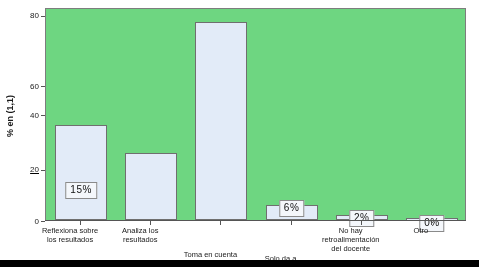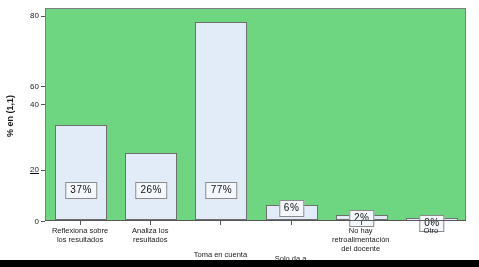--- a/index.html
+++ b/index.html
@@ -135,21 +135,21 @@
   }
   .x-tick-mark {
     position: absolute;
     top: 0;
     width: 1px;
     height: 4px;
     background: #555555;
   }
   .x-labels {
     position: absolute;
-    left: 45px;
+    left: 35px;
     top: 226px;
     width: 421px;
     height: 34px;
   }
   .x-label {
     position: absolute;
     top: 0;
     font-size: 7.5px;
     line-height: 9px;
     color: #1a1a1a;
@@ -179,42 +179,40 @@
 
   <div class="y-ticks" id="y-ticks">
       <div class="y-tick" style="top: 213px;">
         <span class="tick-label">0</span>
         <span class="tick-mark"></span>
       </div>
       <div class="y-tick" style="top: 161.675px; text-decoration: underline;">
         <span class="tick-label">20</span>
         <span class="tick-mark"></span>
       </div>
-      <div class="y-tick" style="top: 96px;">
+      <div class="y-tick" style="top: 107px;">
         <span class="tick-label">40</span>
         <span class="tick-mark"></span>
       </div>
       <div class="y-tick" style="top: 59.0241px; margin-top: 19px;">
         <span class="tick-label">60</span>
         <span class="tick-mark"></span>
       </div>
       <div class="y-tick" style="top: 7.6988px;">
         <span class="tick-label">80</span>
         <span class="tick-mark"></span>
       </div>
     </div>
 
   <div class="plot-area">
     <div class="plot-inner" id="plot-inner">
         <div class="bar" style="left: 9.12167px; width: 51.9233px; height: 94.9518px;"></div>
-        <div class="value-label" style="left: 35.0833px; top: 173px;">37%</div>
+        <div class="value-label" style="left: 35.0833px; top: 173px;">15%</div>
         <div class="bar" style="left: 79.2883px; width: 51.9233px; height: 66.7229px;"></div>
-        <div class="value-label" style="left: 105.25px; top: 173px;">26%</div>
         <div class="bar" style="left: 149.455px; width: 51.9233px; height: 197.602px;"></div>
-        <div class="value-label" style="left: 175.417px; top: 173px;">77%</div>
         <div class="bar" style="left: 219.622px; width: 51.9233px; height: 15.3976px;"></div>
         <div class="value-label" style="left: 245.583px; top: 190.602px;">6%</div>
         <div class="bar" style="left: 289.788px; width: 51.9233px; height: 5.13253px;"></div>
         <div class="value-label" style="left: 315.75px; top: 200.867px;">2%</div>
         <div class="bar zero-height" style="left: 359.955px; width: 51.9233px; height: 2px;"></div>
         <div class="value-label" style="left: 385.917px; top: 206px;">0%</div>
       </div>
   </div>
 
   <div class="x-axis-line"></div>

